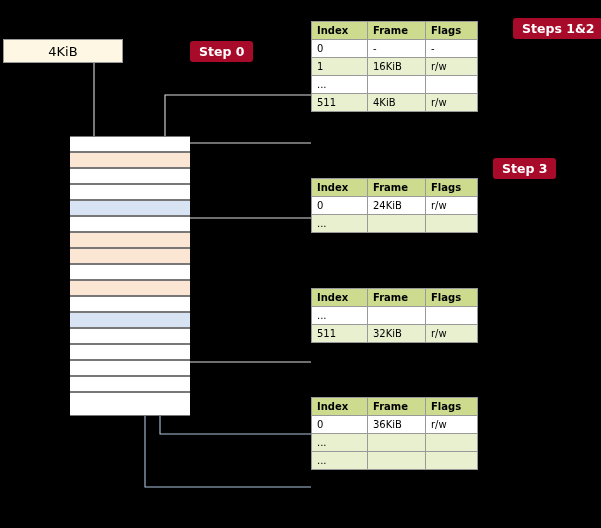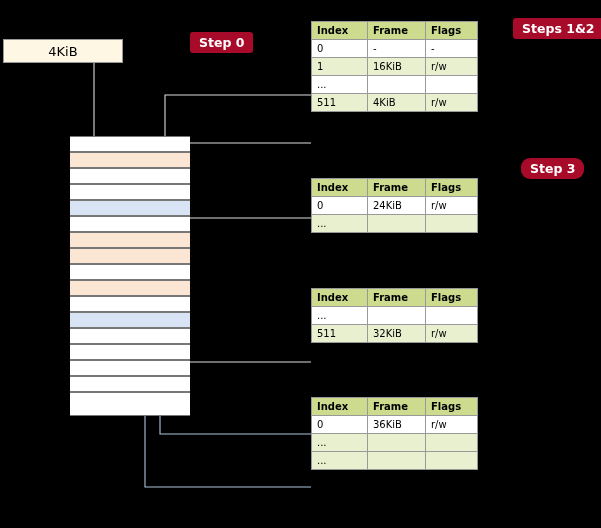--- a/index.html
+++ b/index.html
@@ -152,27 +152,27 @@
       <div class="memrow" style="left: 70px; top: 344px; width: 120px; height: 16px; background: rgb(255, 255, 255);"></div>
       <div class="memrow" style="left: 70px; top: 360px; width: 120px; height: 16px; background: rgb(255, 255, 255);"></div>
       <div class="memrow" style="left: 70px; top: 376px; width: 120px; height: 16px; background: rgb(255, 255, 255);"></div>
       <div class="memrow" style="left: 70px; top: 392px; width: 120px; height: 24px; background: rgb(255, 255, 255);"></div>
     </div>
 
   <div class="page-box" style="left:3px; top:39px; width:118px; height:22px;">
     <span>4KiB</span>
   </div>
 
-  <div class="badge" style="left:190px; top:32px;text-align:center;">
+  <div class="badge" style="left:190px; top:41px;text-align:center;">
     <span>Step 0</span>
   </div>
   <div class="badge" style="left:513px; top:18px;">
     <span>Steps 1&amp;2</span>
   </div>
-  <div class="badge" style="left:521px; top:158px;border-radius:9px;">
+  <div class="badge" style="left:493px; top:158px;">
     <span>Step 3</span>
   </div>
 
   <div id="tables">
       <table class="pt" style="left: 311px; top: 21px;">
         <thead>
           <tr>
             <th class="col-index">Index</th>
             <th class="col-frame">Frame</th>
             <th class="col-flags">Flags</th>

